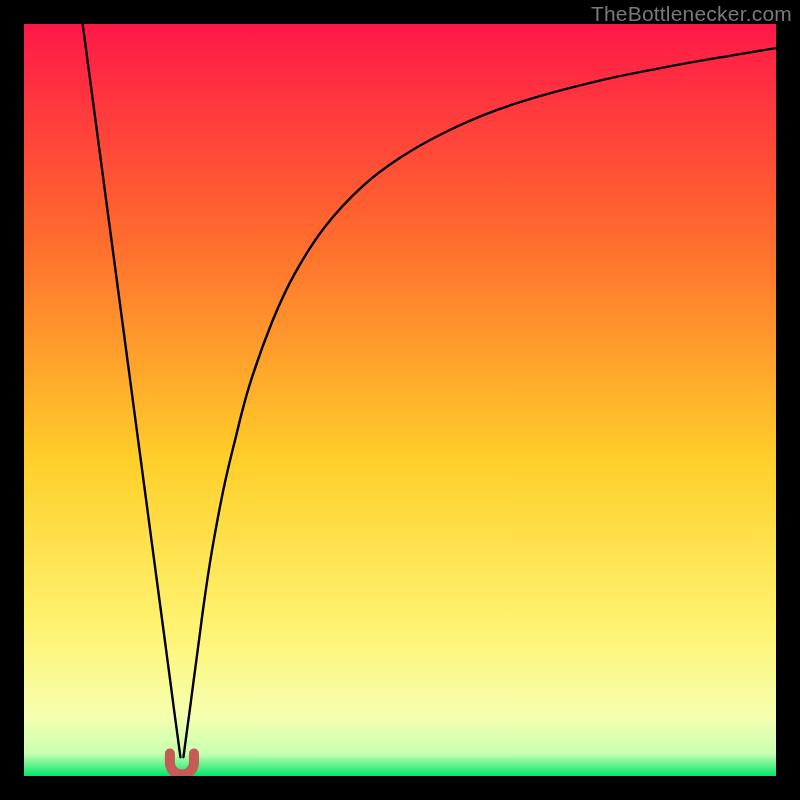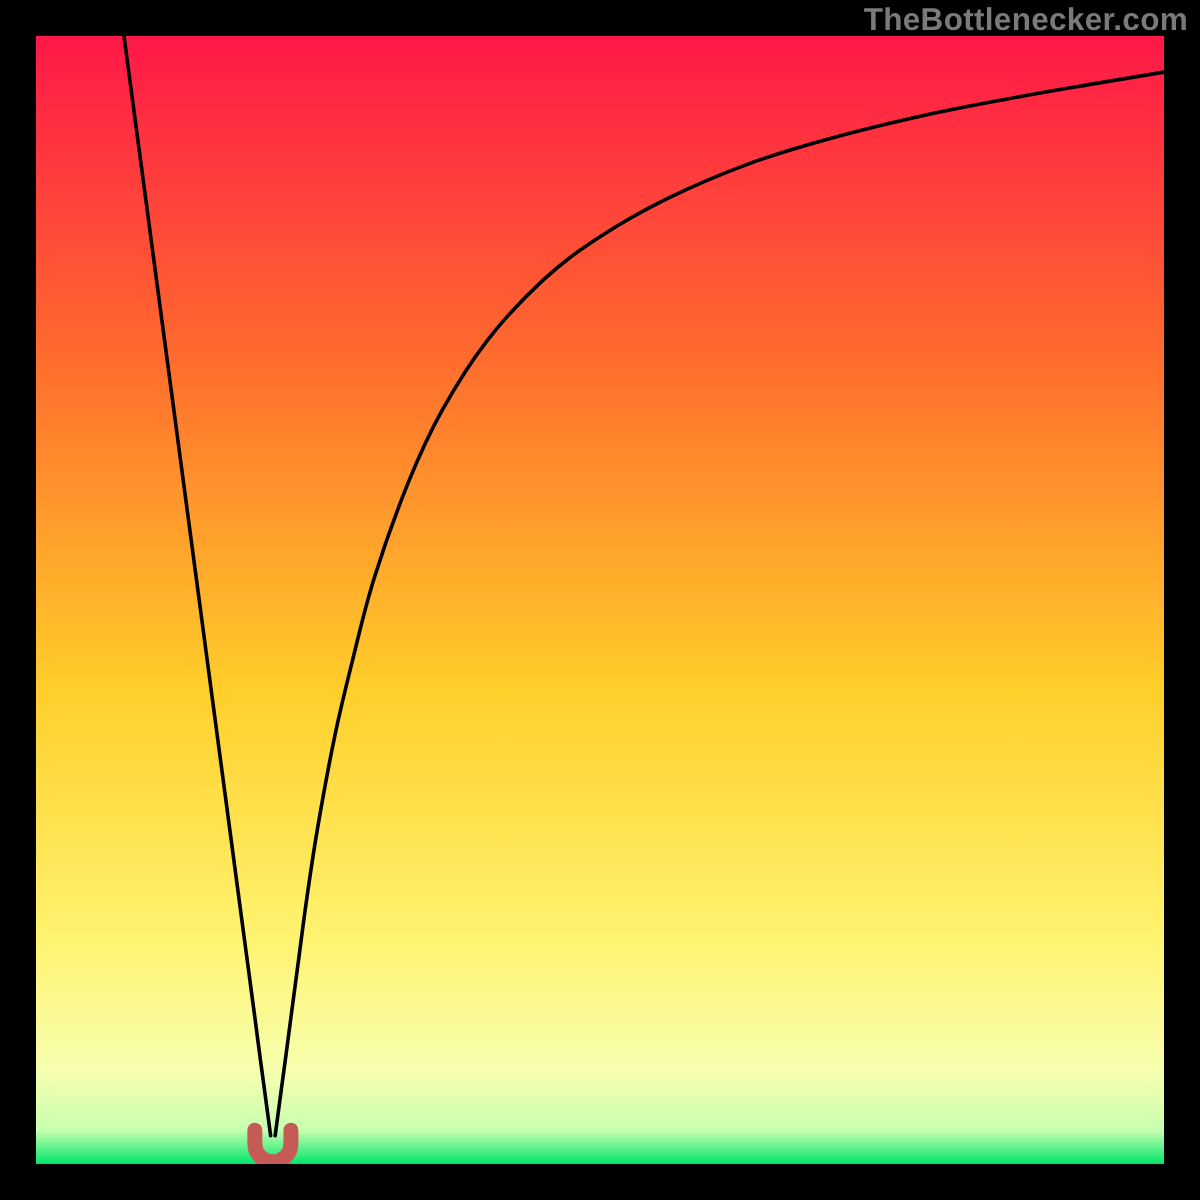--- a/index.html
+++ b/index.html
@@ -26,21 +26,21 @@
     width: 752px;
     height: 752px;
   }
   .watermark {
     position: absolute;
     top: 2px;
     right: 8px;
     color: #7a7a7a;
     font-size: 21px;
     letter-spacing: 0.2px;
-    font-weight: 700;
+    font-weight: 400;
   }
 </style>
 </head>
 <body>
 
 <div class="frame">
   <svg class="plot" viewBox="0 0 752 752" preserveAspectRatio="none">
     <defs>
       <linearGradient id="bg-grad" x1="0" y1="0" x2="0" y2="1">
         <stop id="g0" offset="0%" stop-color="#ff1848"></stop>

